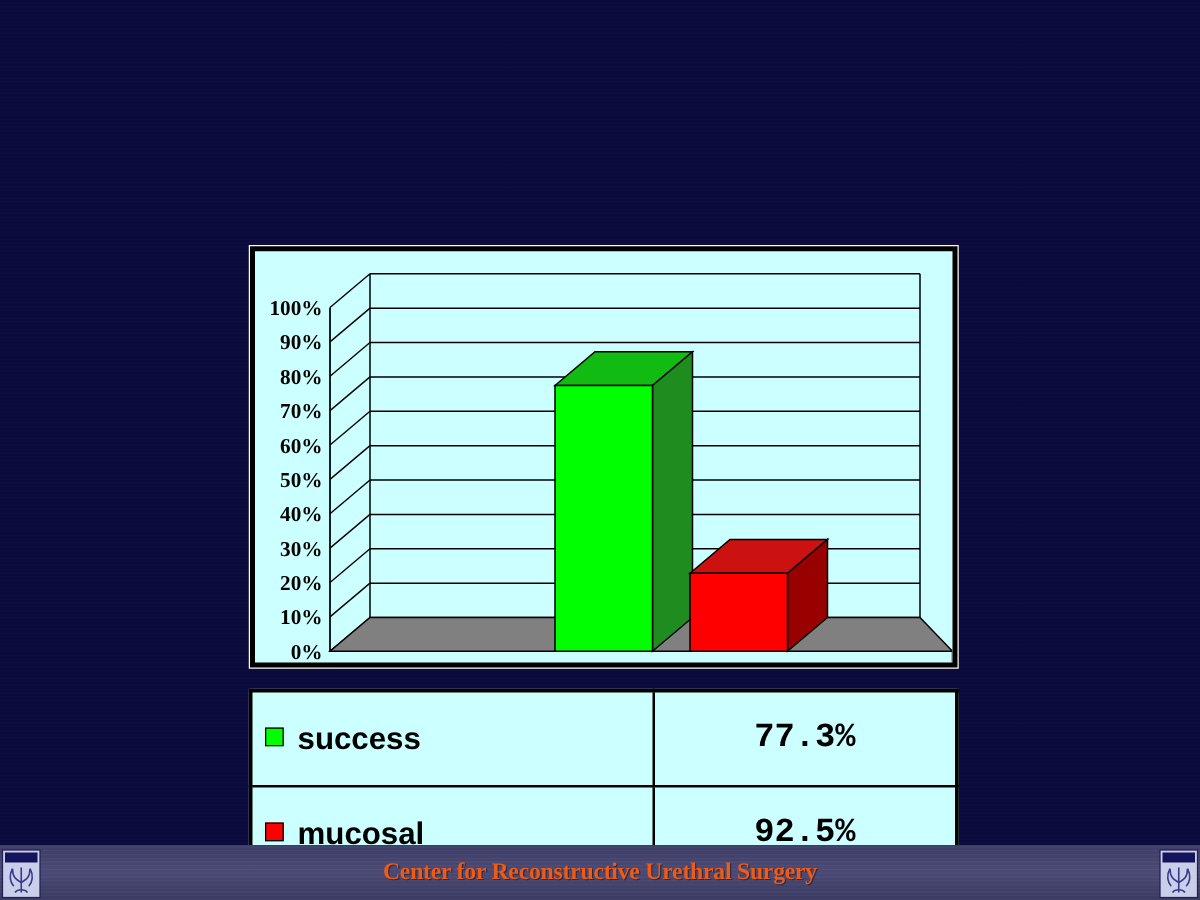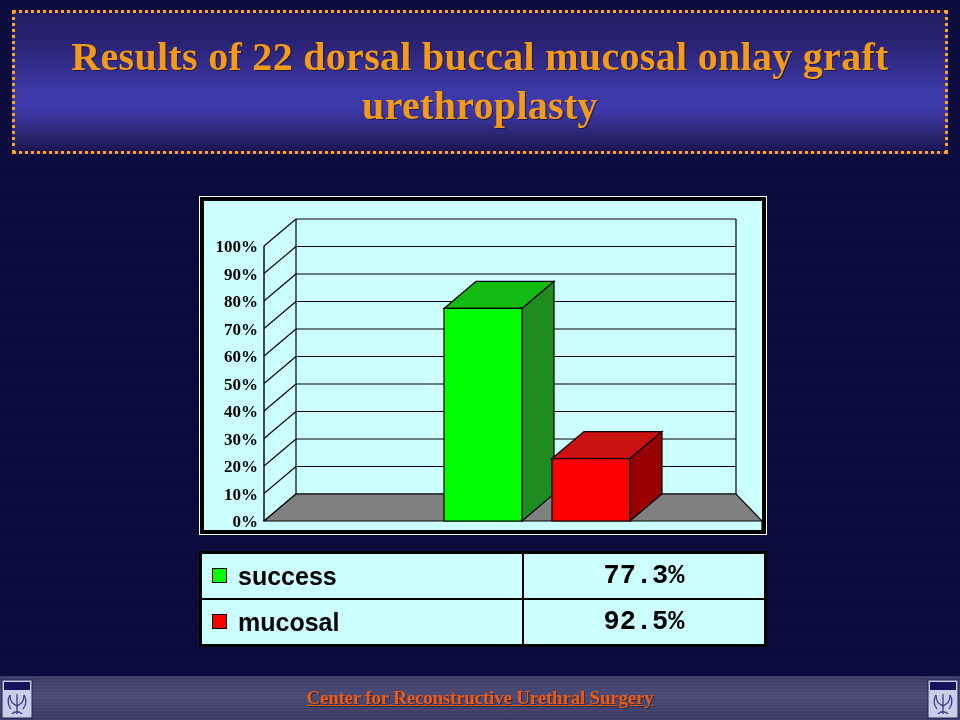--- a/index.html
+++ b/index.html
@@ -92,21 +92,21 @@
     top: 551px;
     width: 568px;
     border-collapse: collapse;
     background: #ccffff;
     table-layout: fixed;
     border: 3px solid #000000;
   }
   #legend-table td {
     border: 2px solid #000000;
     height: 42px;
-    padding: 1px 10px;
+    padding: 16px 10px;
     background: #ccffff;
   }
   td.legend-name {
     width: 300px;
     font-family: "Liberation Sans", sans-serif;
     font-weight: bold;
     font-size: 25px;
     color: #000000;
     white-space: nowrap;
   }
@@ -141,39 +141,35 @@
     align-items: center;
     justify-content: center;
   }
   #footer-text {
     color: #ef5a14;
     font-family: "Liberation Serif", serif;
     font-weight: bold;
     font-size: 19px;
     letter-spacing: -0.2px;
     text-shadow: 1px 1px 0 rgba(0,0,0,0.4);
-    text-decoration: underline;
   }
   .column-ornament {
     position: absolute;
     bottom: 0;
     width: 34px;
     height: 44px;
   }
   #ornament-left  { left: 0; }
   #ornament-right { right: 0; }
 </style>
 </head>
 <body>
 
 <div id="slide">
 
-  <div id="title-box">
-    <div id="title-text">Results of 22 dorsal buccal mucosal onlay graft urethroplasty</div>
-  </div>
 
   <div id="chart-frame">
     <div id="chart-inner">
       <svg id="chart-svg" width="558" height="329" viewBox="0 0 558 329">
 
         <rect x="92" y="18" width="440" height="275" fill="#ccffff"></rect>
 
         <g id="gridlines">
             <line x1="92" x2="532" y1="293" y2="293" stroke="#000" stroke-width="1.2"></line>
             <line x1="92" x2="532" y1="265.5" y2="265.5" stroke="#000" stroke-width="1.2"></line>

